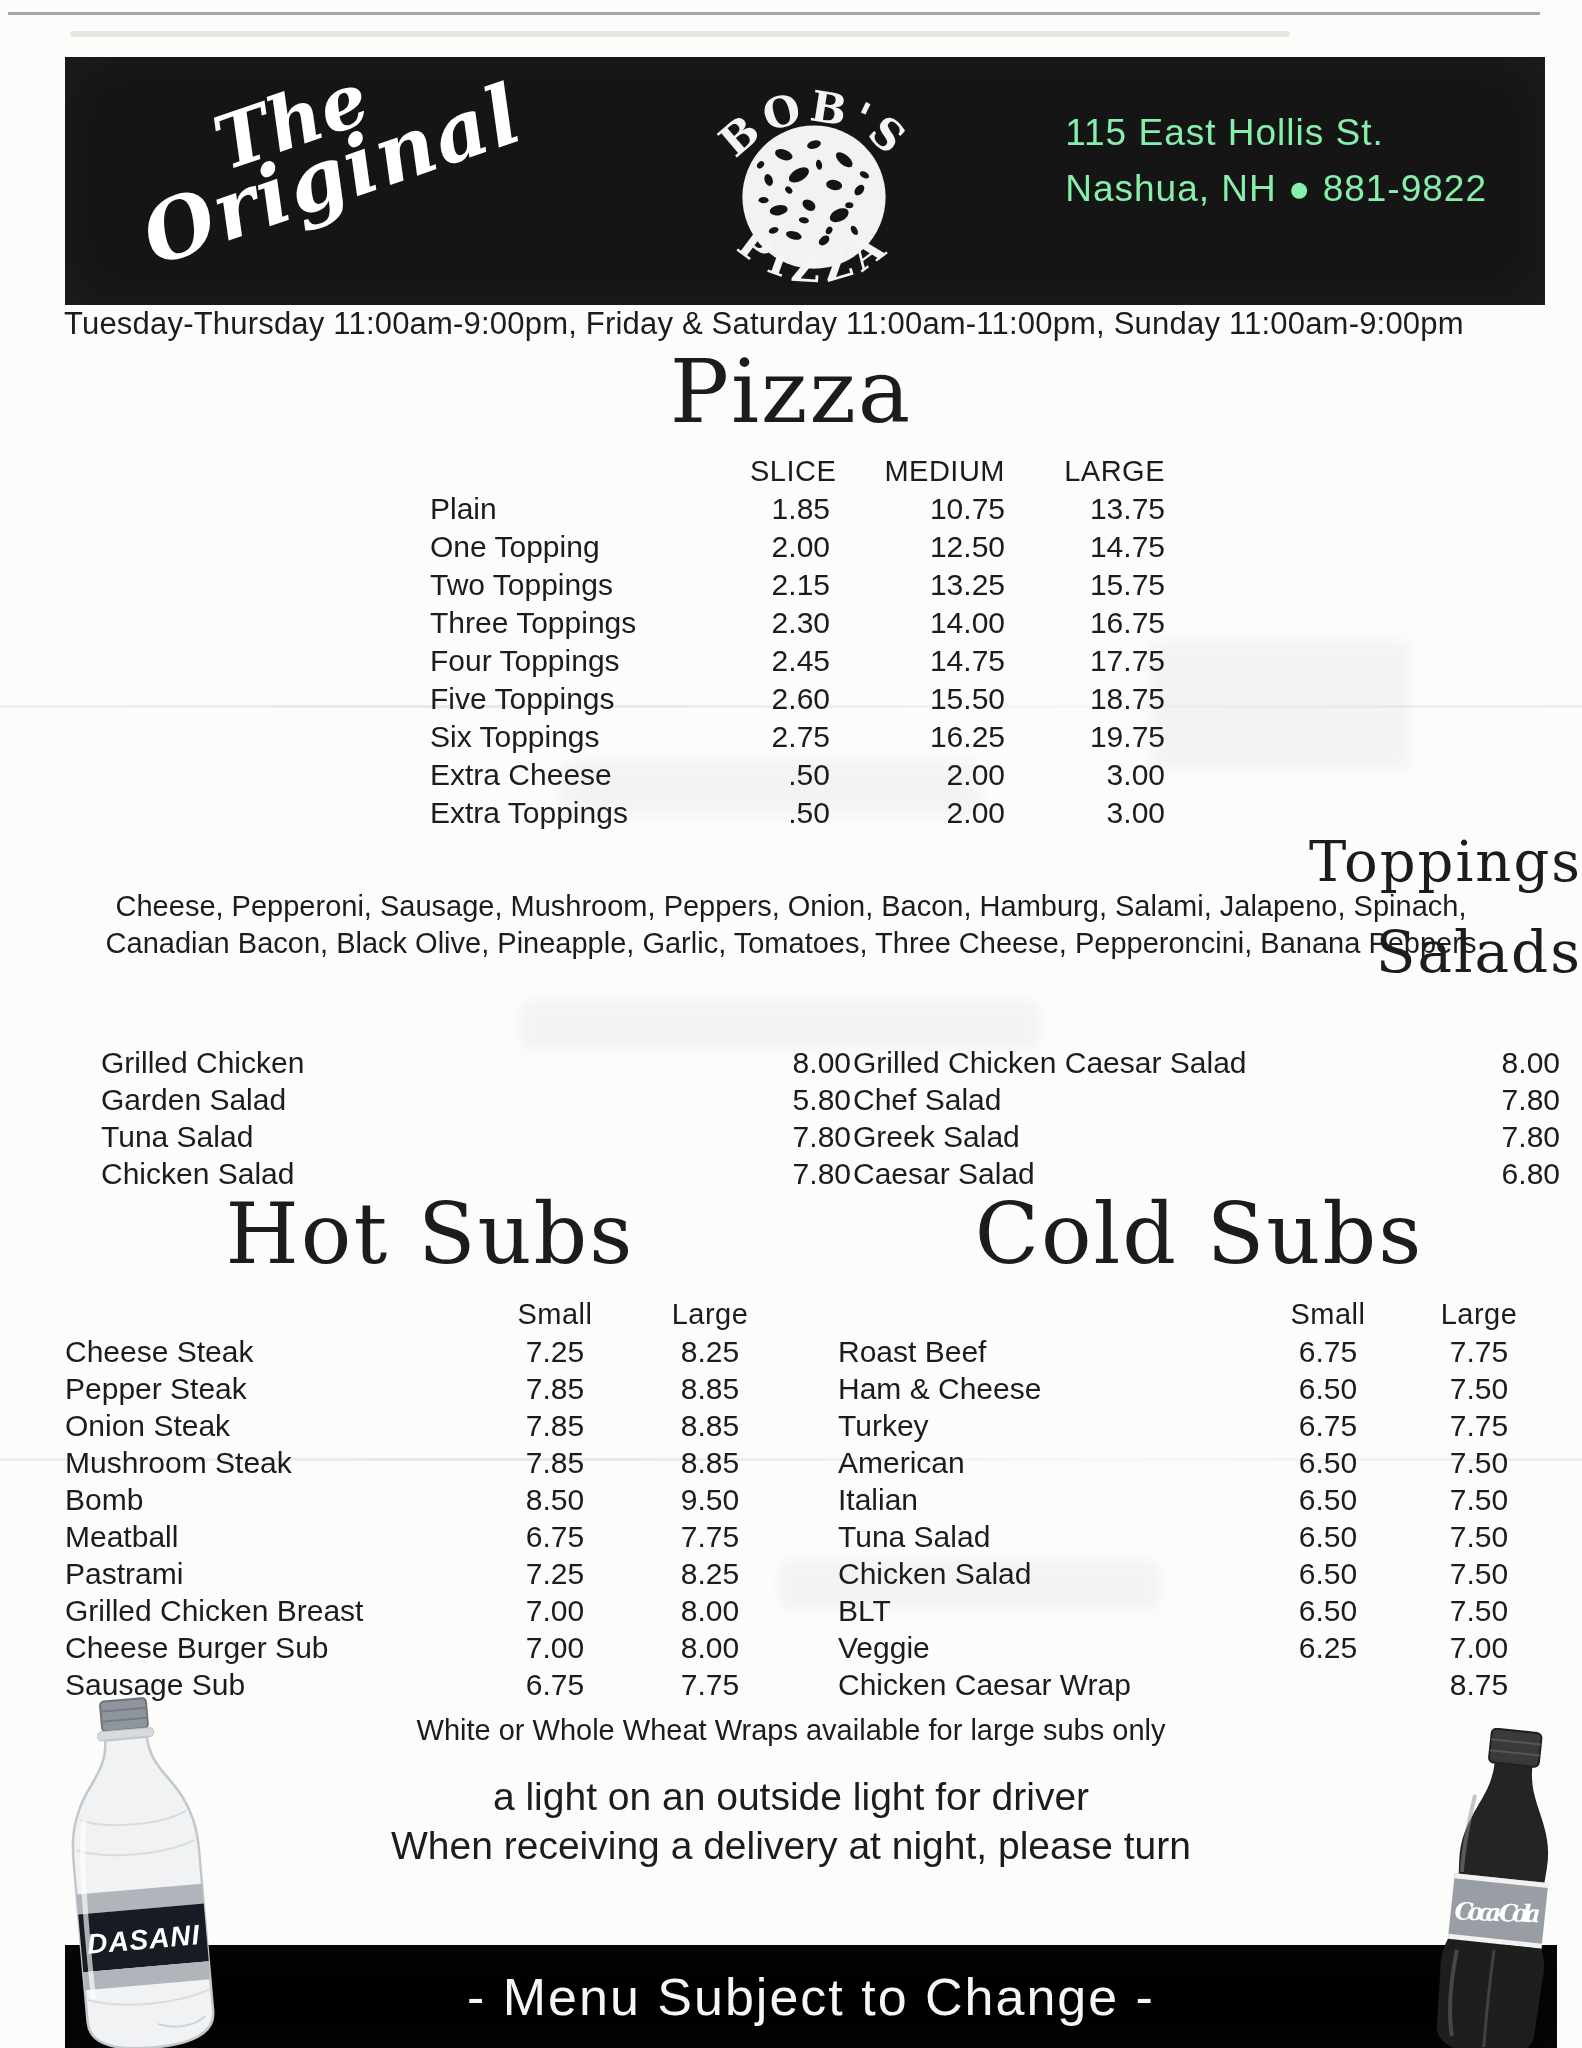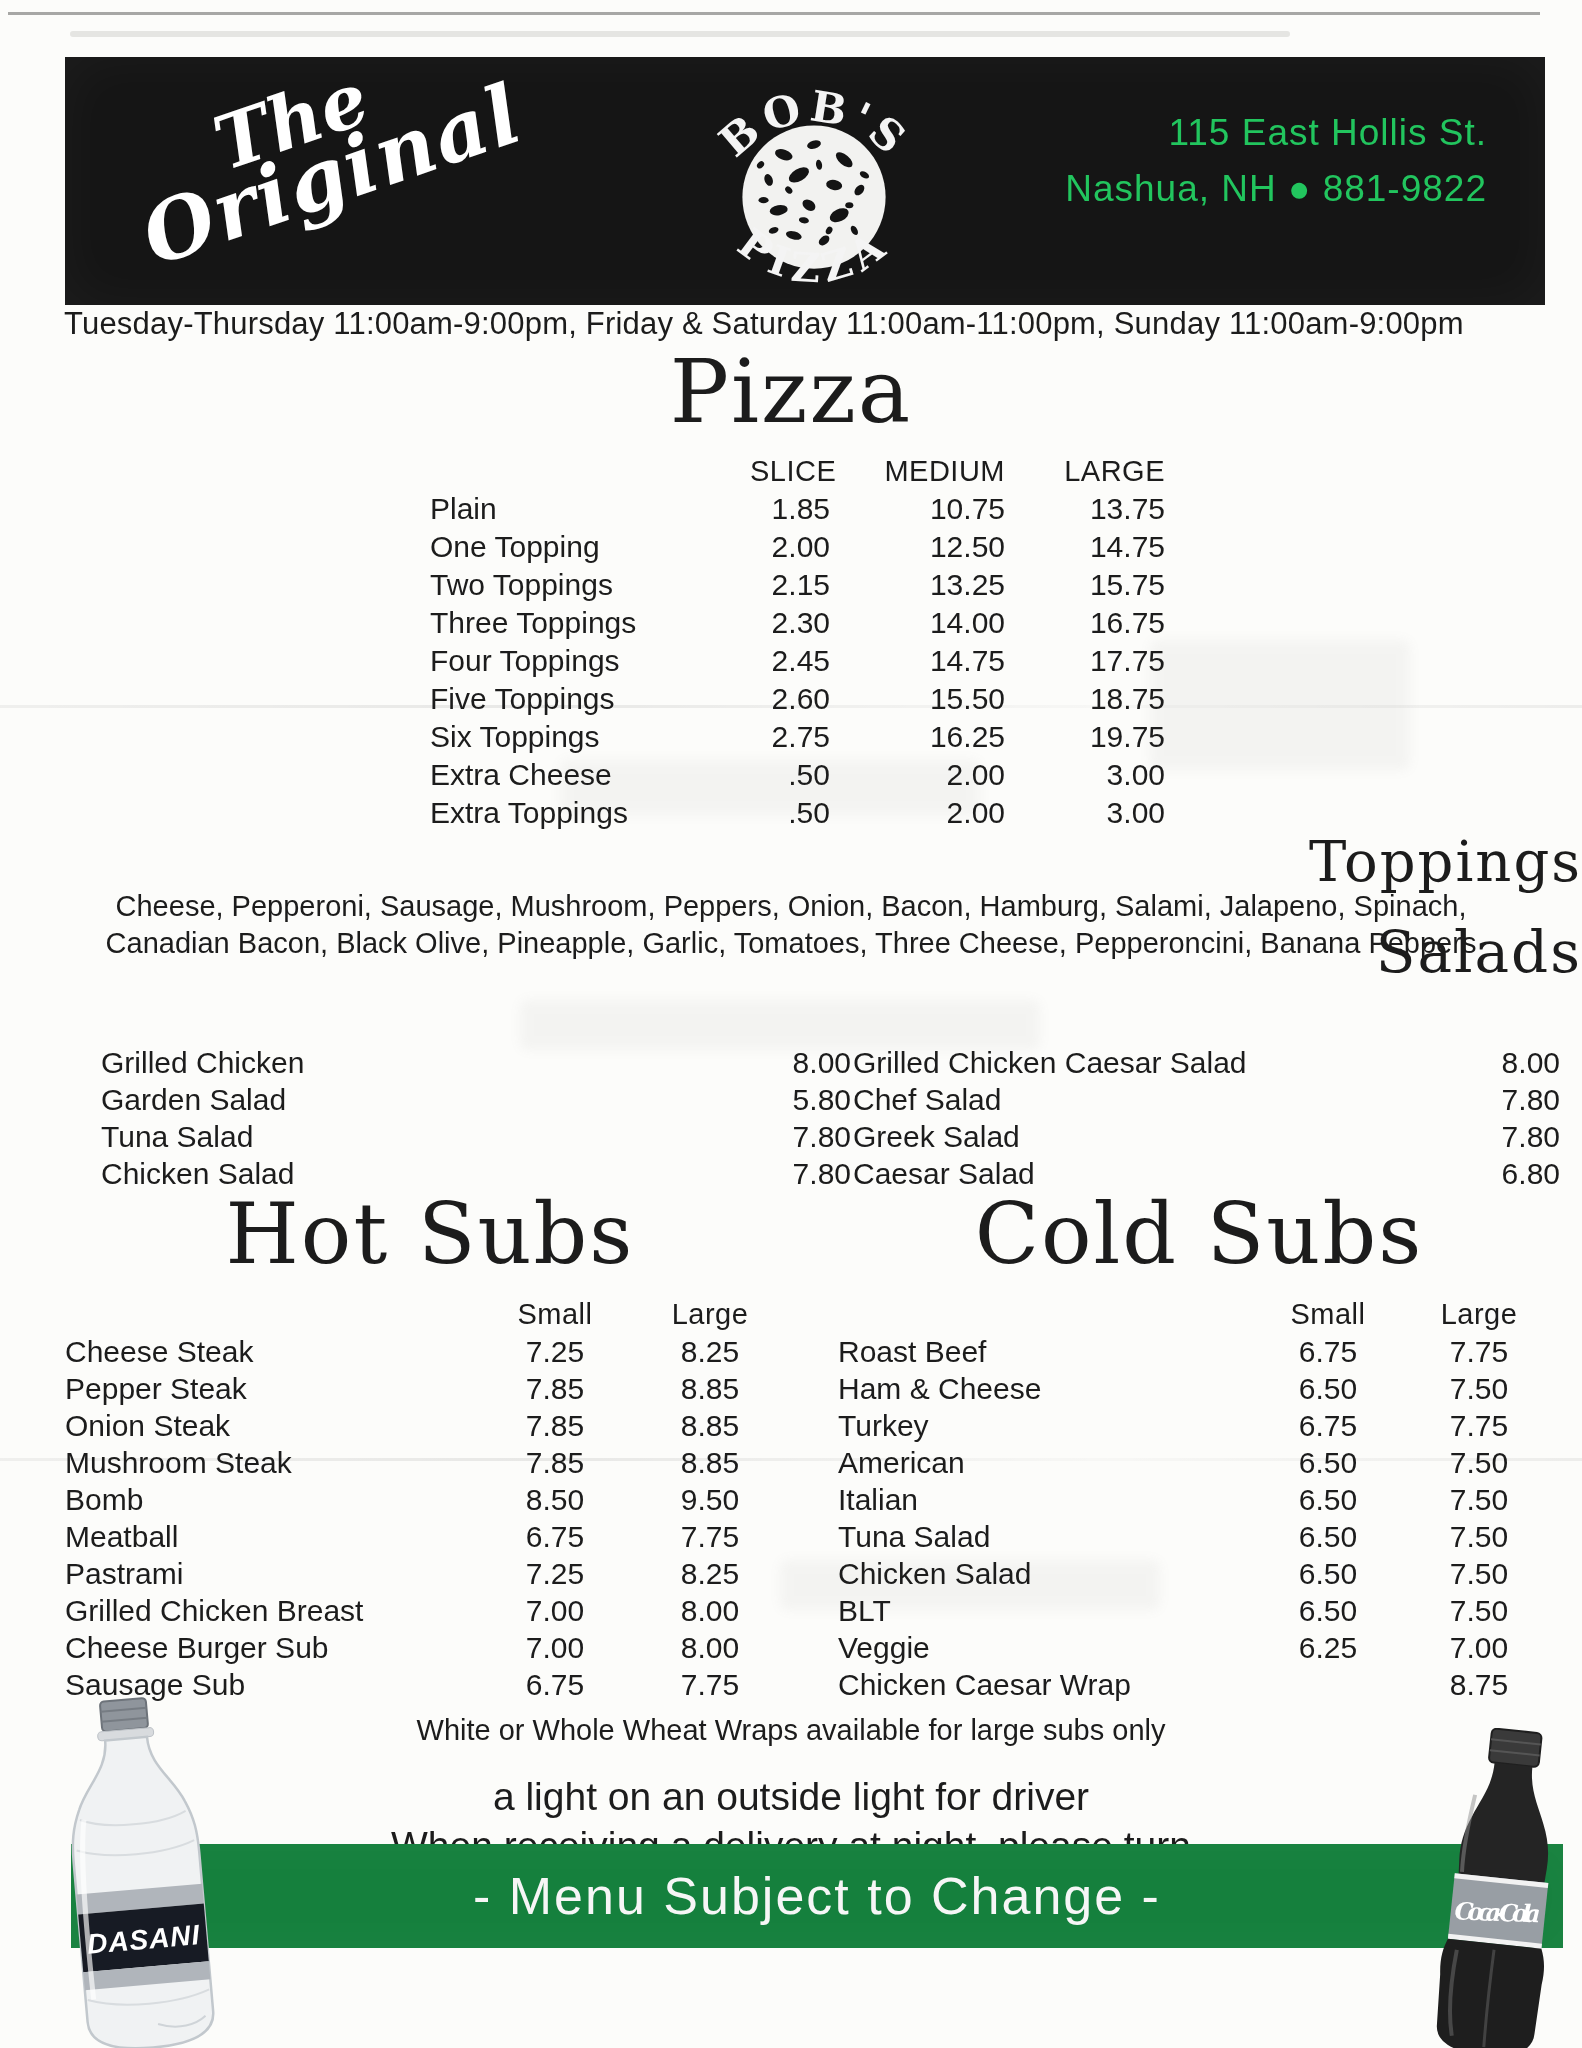--- a/index.html
+++ b/index.html
@@ -15,21 +15,21 @@
     background:linear-gradient(90deg,rgba(0,0,0,.10),rgba(0,0,0,.16) 35%,rgba(0,0,0,.04) 70%,rgba(0,0,0,.12));}
   .ghost{position:absolute;background:#8a8a88;filter:blur(6px);opacity:.07;border-radius:8px;}
   
   .banner{position:absolute;left:65px;top:57px;width:1480px;height:248px;background:#151515;
     box-shadow:inset 0 0 60px rgba(255,255,255,.04);}
   .tagline{position:absolute;left:60px;top:22px;transform:rotate(-19deg);color:#fff;
     font-family:"DejaVu Serif", serif;font-style:italic;font-weight:bold;line-height:.9;}
   .tagline .l1{display:block;margin-left:98px;font-size:74px;}
   .tagline .l2{display:block;font-size:82px;margin-top:-6px;letter-spacing:2px;}
   .logo{position:absolute;left:633px;top:12px;width:232px;height:232px;}
-  .addr{position:absolute;right:58px;top:48px;text-align:right;color:#22c55e;
+  .addr{position:absolute;right:58px;top:48px;text-align:left;color:#86efac;
     font-size:37px;line-height:56px;letter-spacing:1px;}
   
   .hours{position:absolute;left:64px;top:306px;width:1480px;font-size:31px;letter-spacing:.2px;}
   
   .fancy{font-family:"DejaVu Serif", serif;letter-spacing:2px;}
   .title-pizza{position:absolute;left:0;width:100%;top:348px;text-align:center;font-size:88px;line-height:1;}
   .title-toppings{position:absolute;left:0;width:100%;top:834px;text-align:right;font-size:56px;line-height:1;}
   .title-salads{position:absolute;left:0;width:100%;top:923px;text-align:right;font-size:58px;line-height:1;}
   .title-hot{position:absolute;left:65px;width:730px;top:1192px;text-align:center;font-size:84px;line-height:1;}
   .title-cold{position:absolute;left:838px;width:722px;top:1192px;text-align:center;font-size:84px;line-height:1;}
@@ -50,22 +50,22 @@
   .subs.hot{left:65px;}
   .subs.cold{left:838px;}
   .srow{display:grid;}
   .hot .srow{grid-template-columns:420px 140px 170px;}
   .cold .srow{grid-template-columns:420px 140px 162px;}
   .srow .num,.srow .chead{text-align:center;}
   
   .wraps-note{position:absolute;left:0;width:1582px;top:1714px;text-align:center;font-size:29px;}
   .delivery{position:absolute;left:0;width:1582px;top:1772px;text-align:center;font-size:39px;line-height:49px;}
   
-  .footer-bar{position:absolute;left:65px;top:1844px;width:1492px;height:104px;background:#15803d;
-    display:flex;align-items:center;justify-content:center;box-shadow:inset 0 0 60px rgba(255,255,255,.04);margin-left:6px;}
+  .footer-bar{position:absolute;left:65px;top:1945px;width:1492px;height:104px;background:#000000;
+    display:flex;align-items:center;justify-content:center;box-shadow:inset 0 0 60px rgba(255,255,255,.04);}
   .footer-bar span{color:#f6f6f6;font-size:52px;letter-spacing:2px;}
   
   .bottle{position:absolute;z-index:5;}
   .bottle.dasani{left:55px;top:1695px;width:170px;height:360px;}
   .bottle.coke{left:1425px;top:1728px;width:150px;height:330px;}
 </style>
 </head>
 <body>
 
 <div class="page">

